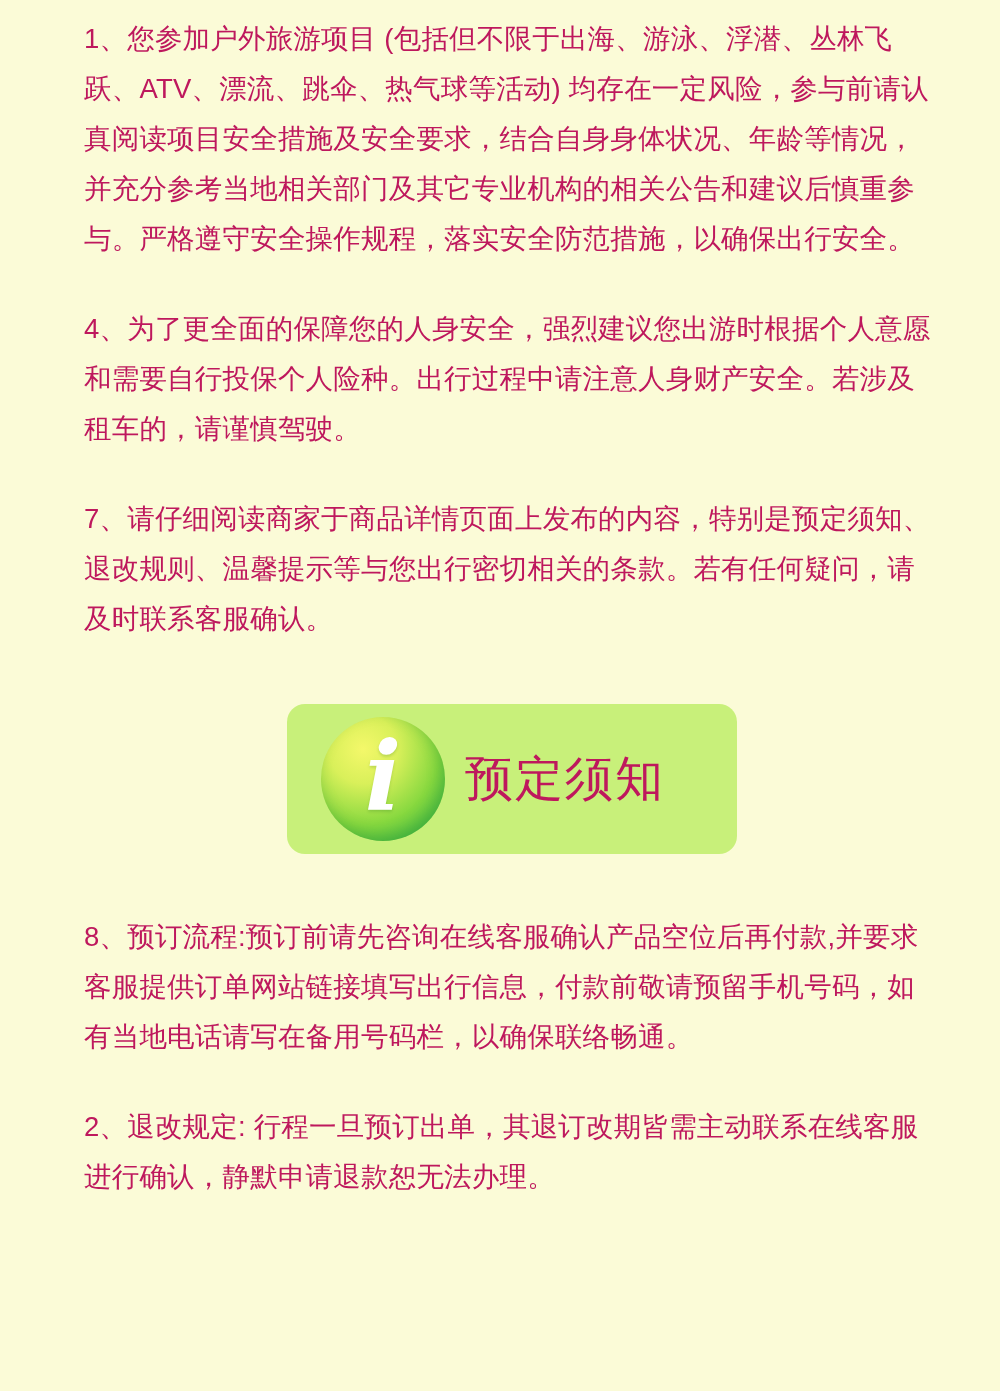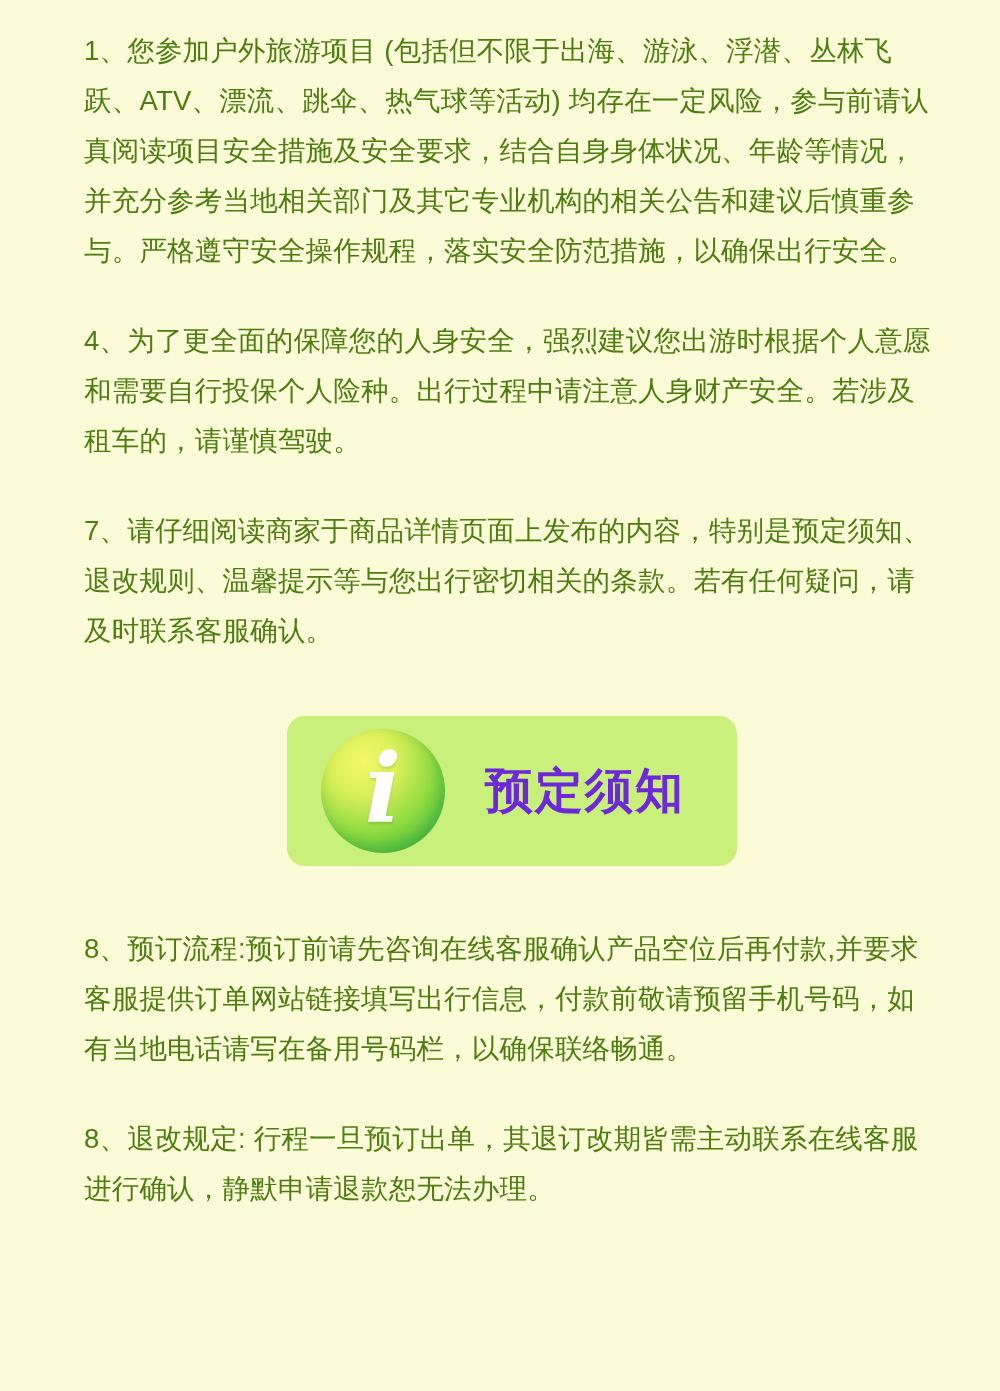--- a/index.html
+++ b/index.html
@@ -20,24 +20,24 @@
     min-height: 1391px;
     box-sizing: border-box;
     padding: 0 60px 0 84px;
     background: #fbfbd7;
     overflow: hidden;
   }
   .para {
     font-size: 27.5px;
     line-height: 50px;
     letter-spacing: 0.2px;
-    margin: 16px 0 40px 0;
+    margin: 4px 0 40px 0;
     text-align: left;
     font-weight: 500;
-    color: #4d7c0f;
+    color: #be185d;
     text-indent: 0;
     max-width: 856px;
   }
   .para.first {
     padding-top: 10px;
   }
   .para.tight {
     margin-bottom: 38px;
   }
   .section-banner {
@@ -73,25 +73,25 @@
     font-family: "DejaVu Serif", serif;
     font-style: italic;
     font-weight: 700;
     font-size: 96px;
     line-height: 1;
     color: #ffffff;
     transform: translateY(-2px);
     text-shadow: 0 2px 3px rgba(0,90,30,0.18);
   }
   .banner-title {
-    margin-left: 40px;
+    margin-left: 20px;
     font-size: 48px;
-    font-weight: 700;
+    font-weight: 400;
     letter-spacing: 2px;
-    color: #6d28d9;
+    color: #be185d;
     white-space: nowrap;
   }
   .spacer-bottom {
     height: 90px;
   }
 </style>
 </head>
 <body>
 
 <div class="page">
@@ -106,17 +106,17 @@
     <div class="banner-inner">
       <div class="info-badge">
         <span class="glyph">i</span>
       </div>
       <div class="banner-title">预定须知</div>
     </div>
   </div>
 
   <div>
     <p class="para">8、预订流程:预订前请先咨询在线客服确认产品空位后再付款,并要求客服提供订单网站链接填写出行信息，付款前敬请预留手机号码，如有当地电话请写在备用号码栏，以确保联络畅通。</p>
-    <p class="para">8、退改规定: 行程一旦预订出单，其退订改期皆需主动联系在线客服进行确认，静默申请退款恕无法办理。</p>
+    <p class="para">2、退改规定: 行程一旦预订出单，其退订改期皆需主动联系在线客服进行确认，静默申请退款恕无法办理。</p>
   </div>
 
   <div class="spacer-bottom"></div>
 </div>
 
 </body></html>

